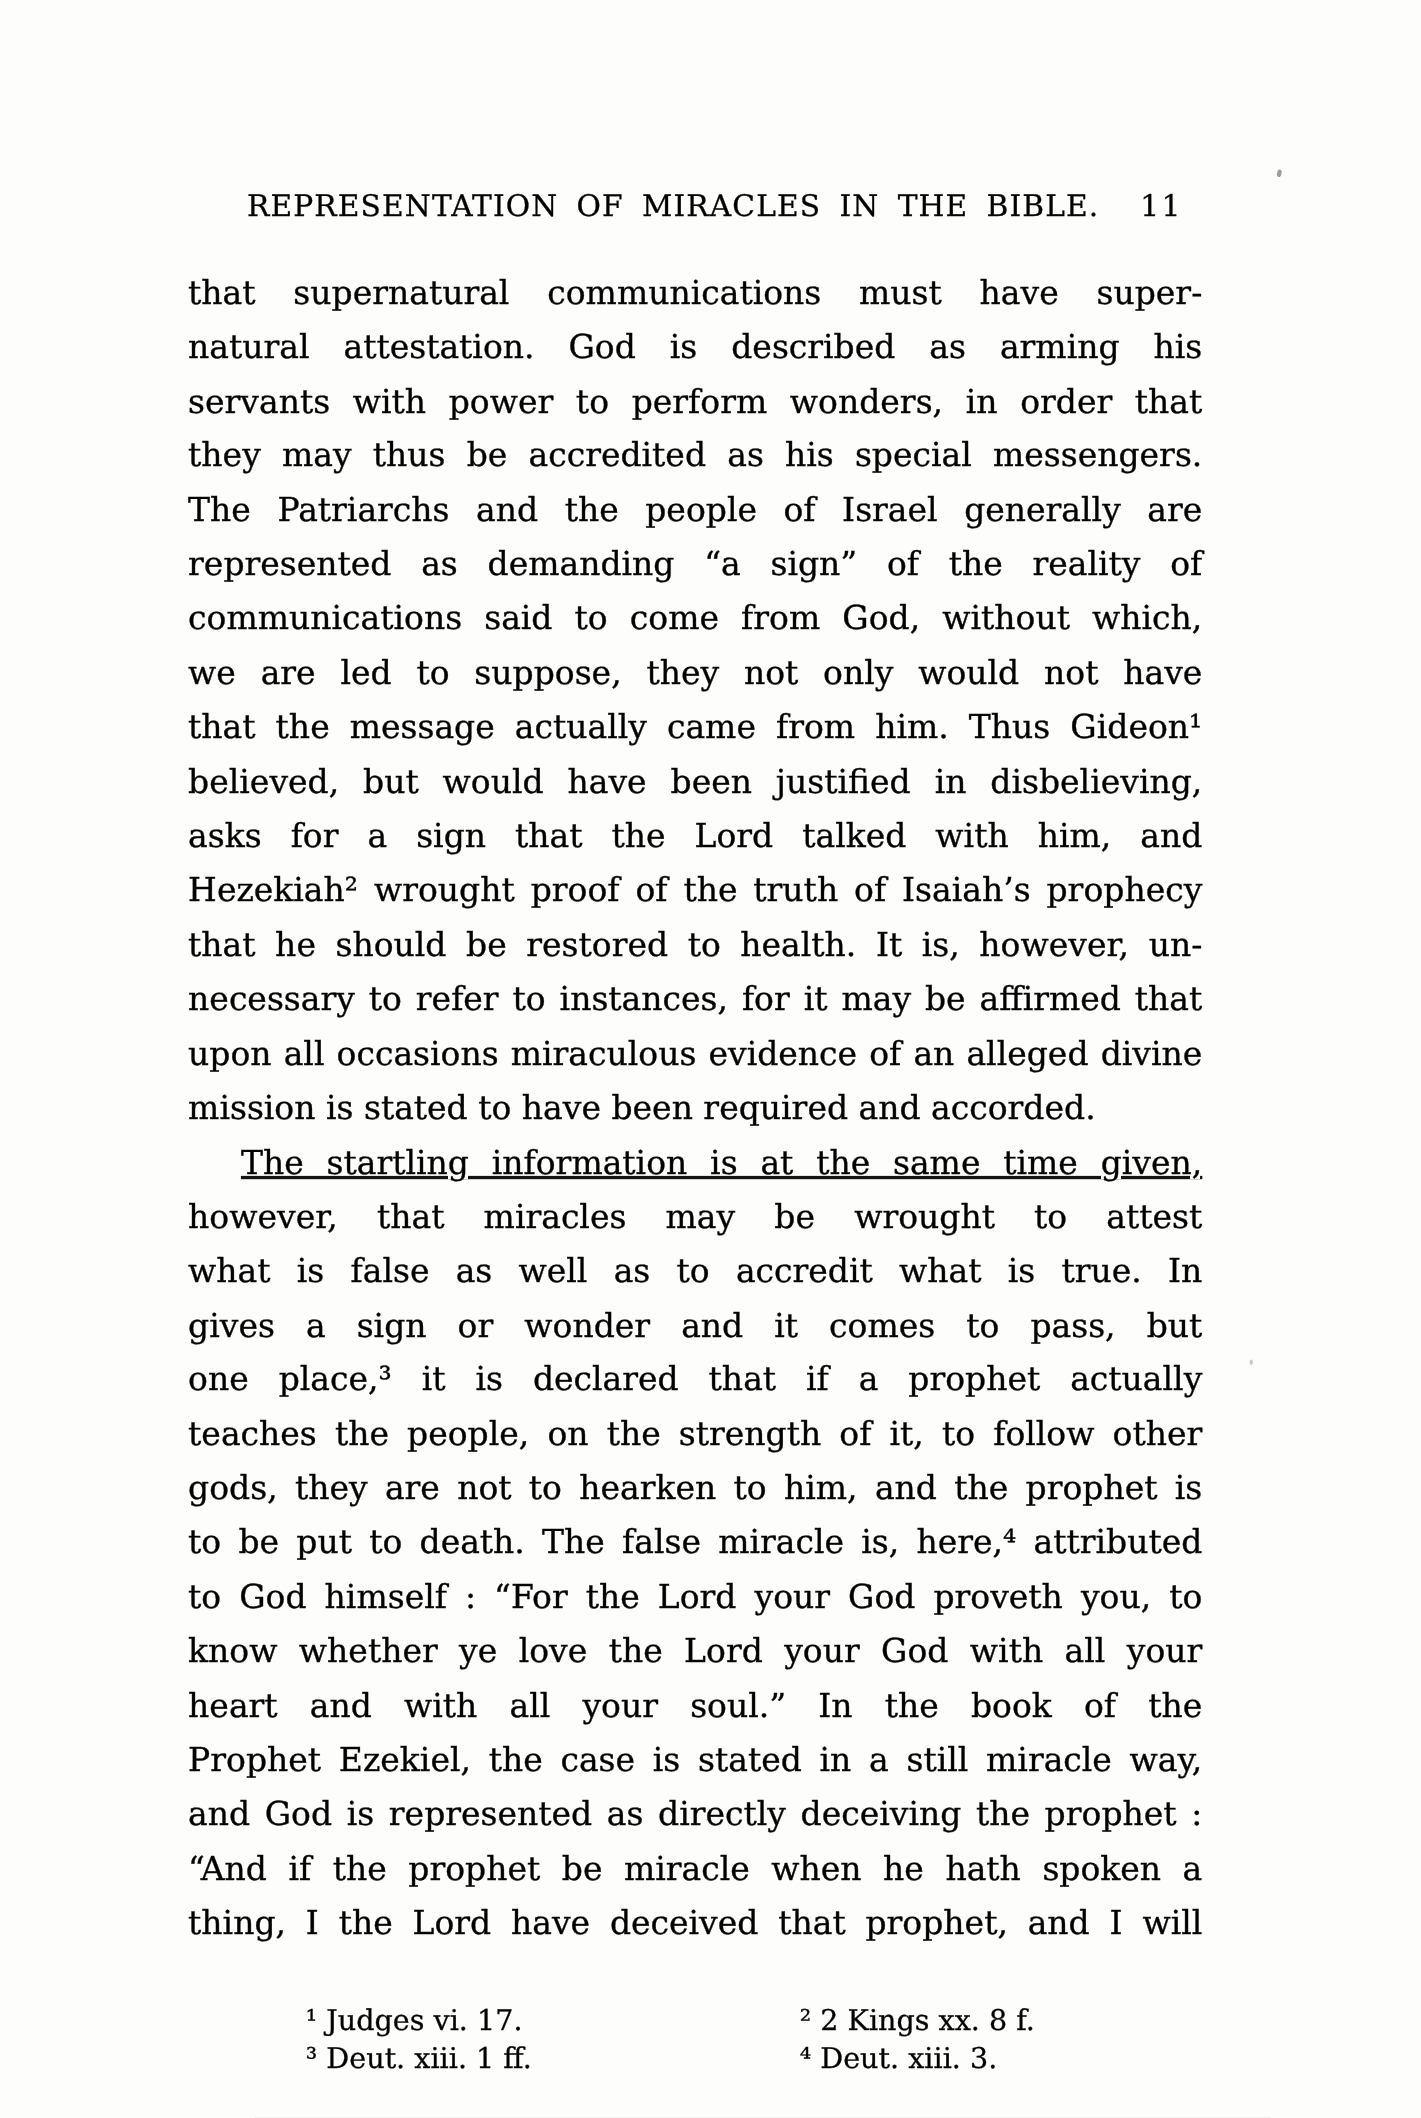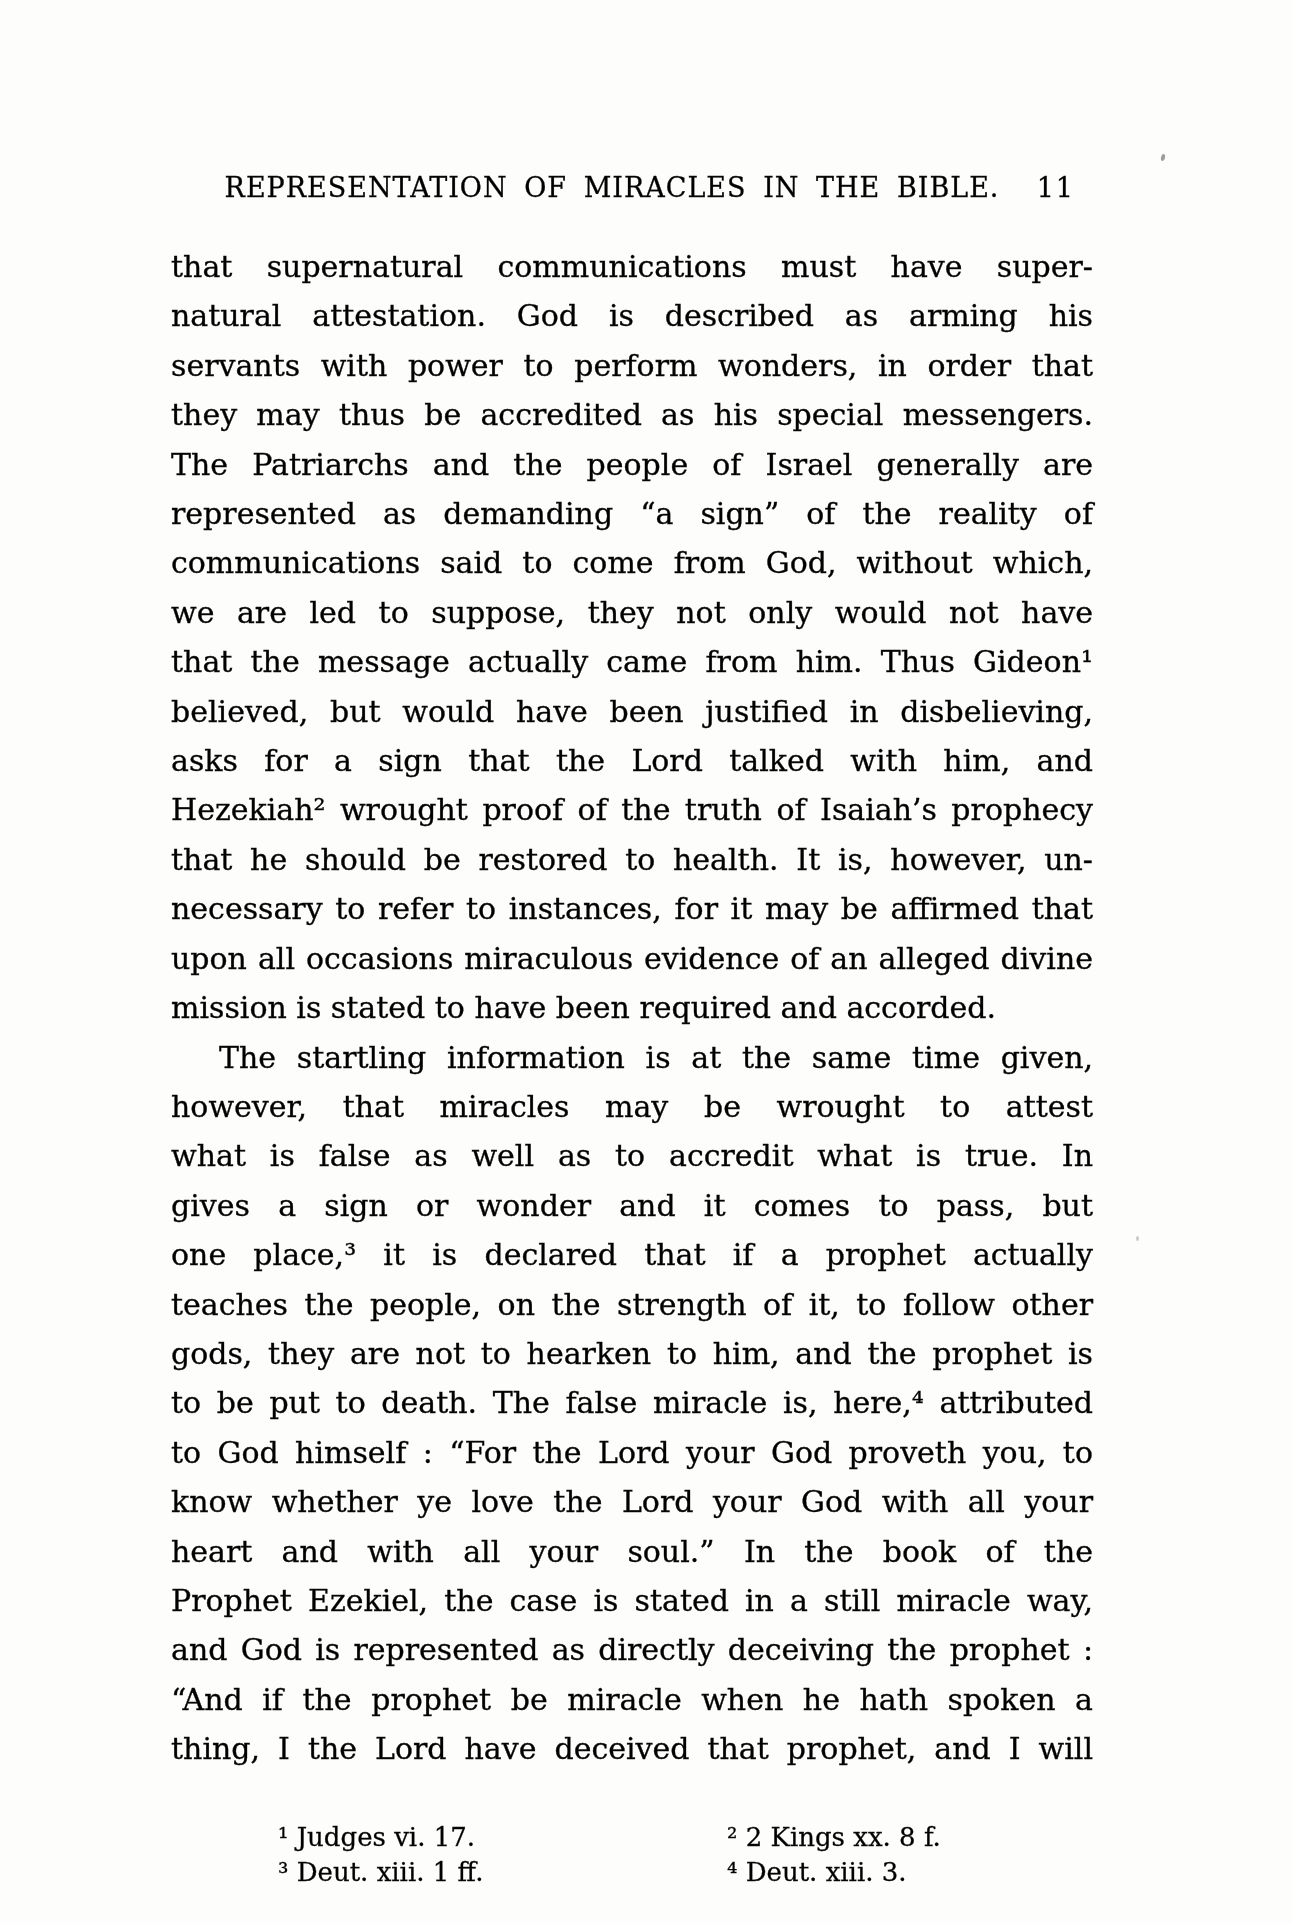--- a/index.html
+++ b/index.html
@@ -50,21 +50,21 @@
     font-size: 30px;
     line-height: 49.4px;
     margin-left: 16px;
     -webkit-text-stroke: 0.35px #151413;
   }
   .line {
     text-align: justify;
     text-align-last: justify;
   }
   .line.pe { text-align-last: left; }
-  .line.indent { text-indent: 48px; }
+  .line.indent { text-indent: 48px; text-decoration: underline; }
   
   .footnotes {
     position: absolute;
     left: 155px;
     top: 1820px;
     width: 922px;
     font-size: 26px;
     line-height: 34.5px;
     -webkit-text-stroke: 0.3px #151413;
   }

